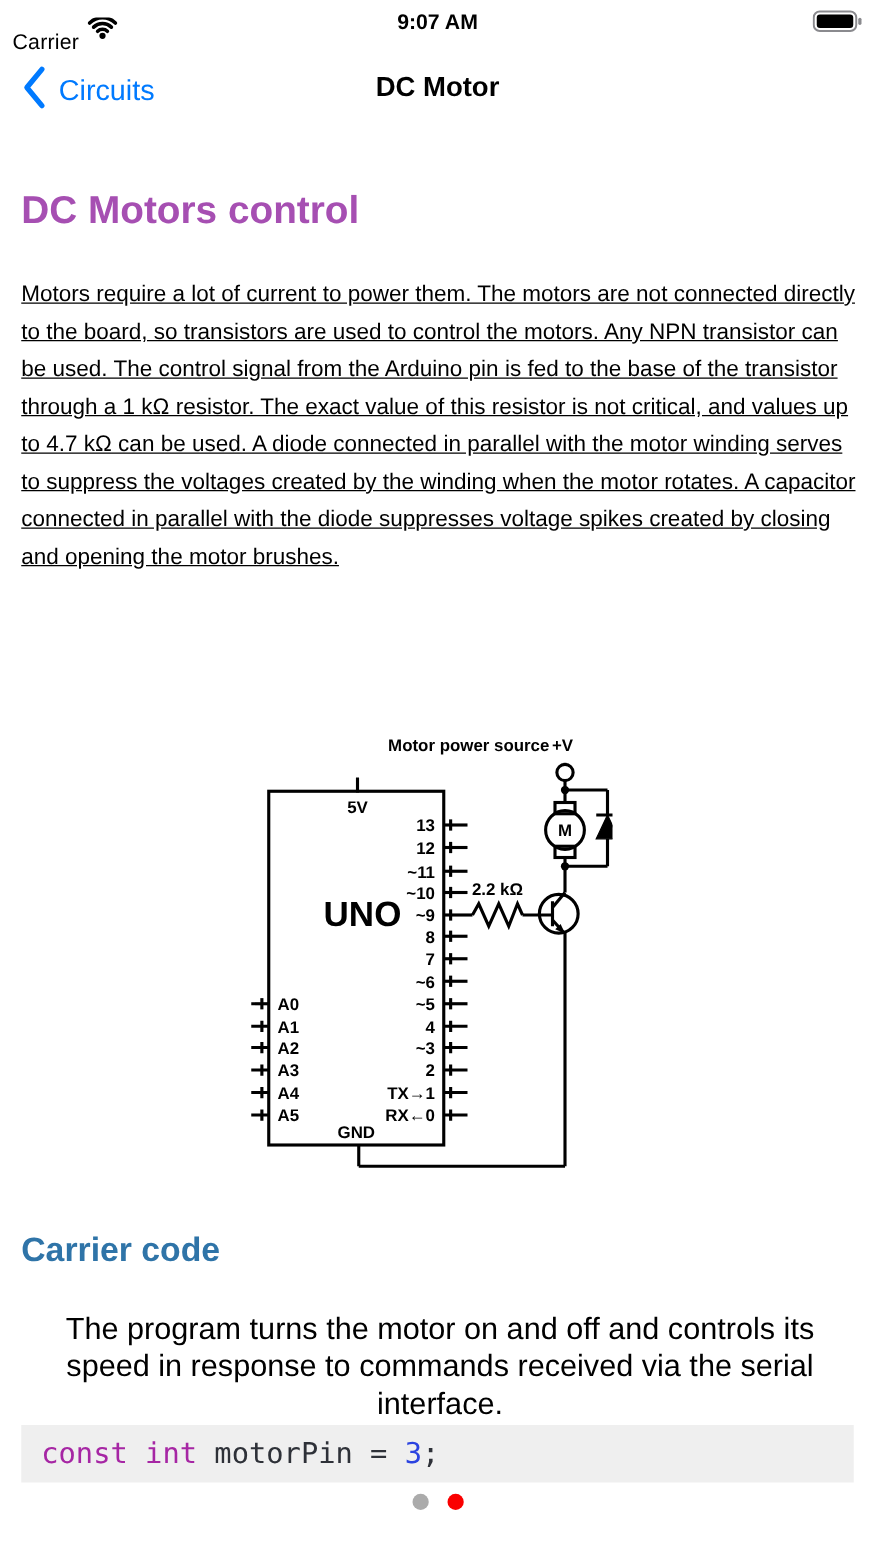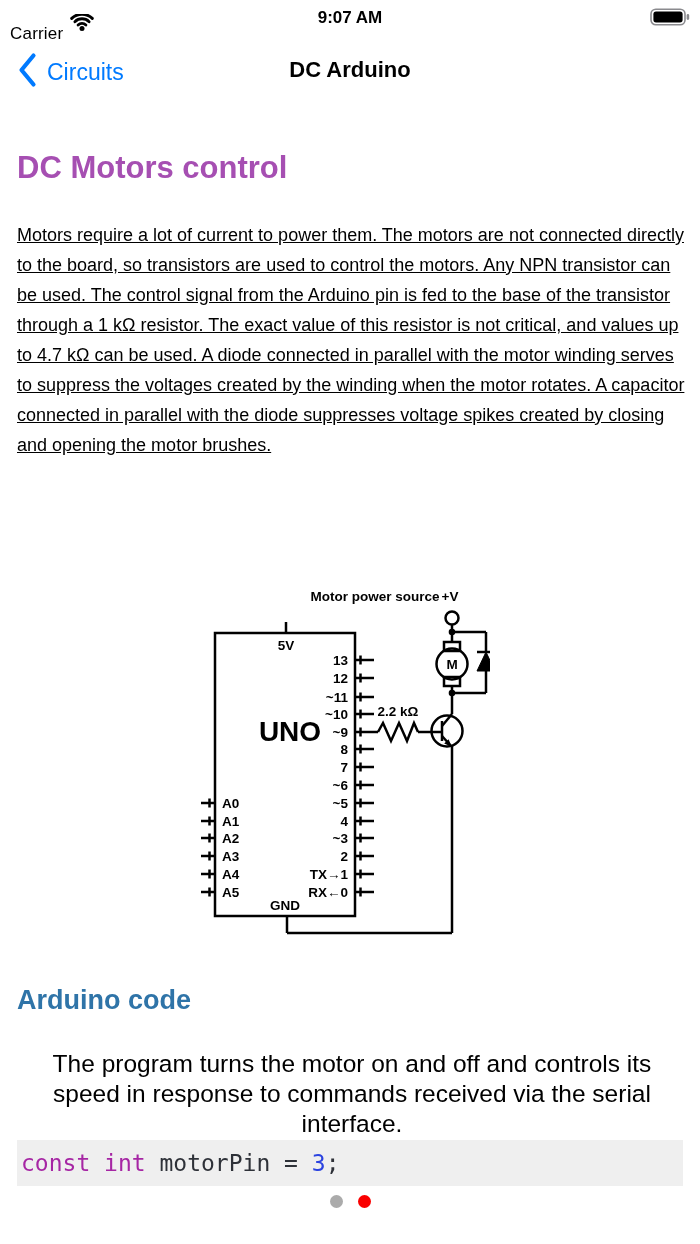--- a/index.html
+++ b/index.html
@@ -27,21 +27,21 @@
 
   
   .circuit-diagram{position:absolute;left:190px;top:580px;width:300px;height:370px;}
   .circuit-diagram line,.circuit-diagram polyline,.circuit-diagram rect.wirebox,
   .circuit-diagram circle.part,.circuit-diagram path.wire{stroke:#000;fill:none;stroke-width:2.5;}
   .circuit-diagram text{font-family:"Liberation Sans",sans-serif;font-weight:700;fill:#000;font-size:13.5px;}
   .circuit-diagram text.big{font-size:28px;}
 
   
   .code-block{position:absolute;left:17px;top:1140px;width:666px;height:46px;background:#EFEFEF;}
-  .code-line{display:block;padding-left:4px;line-height:46px;font-family:"DejaVu Sans Mono",monospace;
+  .code-line{display:block;padding-left:16px;line-height:46px;font-family:"DejaVu Sans Mono",monospace;
              font-size:23px;white-space:pre;color:#2E3138;}
 
   
   .page-control{position:absolute;left:0;right:0;top:1195px;display:flex;justify-content:center;gap:15px;}
   .page-dot{width:13px;height:13px;border-radius:50%;}
 </style>
 </head>
 <body>
 
 <div class="status-bar">
@@ -68,21 +68,21 @@
 
 <div class="nav-bar">
   <div class="back-button">
     <span>
       <svg width="19" height="36" viewBox="0 0 19 36">
         <polyline points="15.5,3.5 3.5,18 15.5,32.5" fill="none" stroke="#007AFF" stroke-width="4.2" stroke-linecap="round" stroke-linejoin="round"></polyline>
       </svg>
     </span>
     <span class="back-label">Circuits</span>
   </div>
-  <div class="nav-title">DC Arduino</div>
+  <div class="nav-title">DC Motor</div>
 </div>
 
 <div>
 
   <h1 class="page-heading">DC Motors control</h1>
 
   <p class="intro-paragraph">Motors require a lot of current to power them. The motors are not connected directly to the board, so transistors are used to control the motors. Any NPN transistor can be used. The control signal from the Arduino pin is fed to the base of the transistor through a 1 kΩ resistor. The exact value of this resistor is not critical, and values up to 4.7 kΩ can be used. A diode connected in parallel with the motor winding serves to suppress the voltages created by the winding when the motor rotates. A capacitor connected in parallel with the diode suppresses voltage spikes created by closing and opening the motor brushes.</p>
 
   <svg class="circuit-diagram" viewBox="0 0 300 370">
 
@@ -204,21 +204,21 @@
       <polygon points="262,167 254.2,163.4 258.5,159.2" fill="#000" stroke="none"></polygon>
     </g>
 
     <g>
       <line x1="262" y1="165" x2="262" y2="353"></line>
       <line x1="262" y1="353" x2="97" y2="353"></line>
       <line x1="97" y1="353" x2="97" y2="336"></line>
     </g>
   </svg>
 
-  <h2 class="section-heading">Arduino code</h2>
+  <h2 class="section-heading">Carrier code</h2>
 
   <p class="section-paragraph">The program turns the motor on and off and controls its speed in response to commands received via the serial interface.</p>
 
   <div class="code-block">
     <code class="code-line"><span style="color: rgb(166, 38, 164);">const int</span><span> motorPin = </span><span style="color: rgb(43, 67, 224);">3</span><span>;</span></code>
   </div>
 
   <div class="page-control">
     <span class="page-dot" style="background: rgb(171, 171, 171);"></span>
     <span class="page-dot" style="background: rgb(250, 0, 0);"></span>

